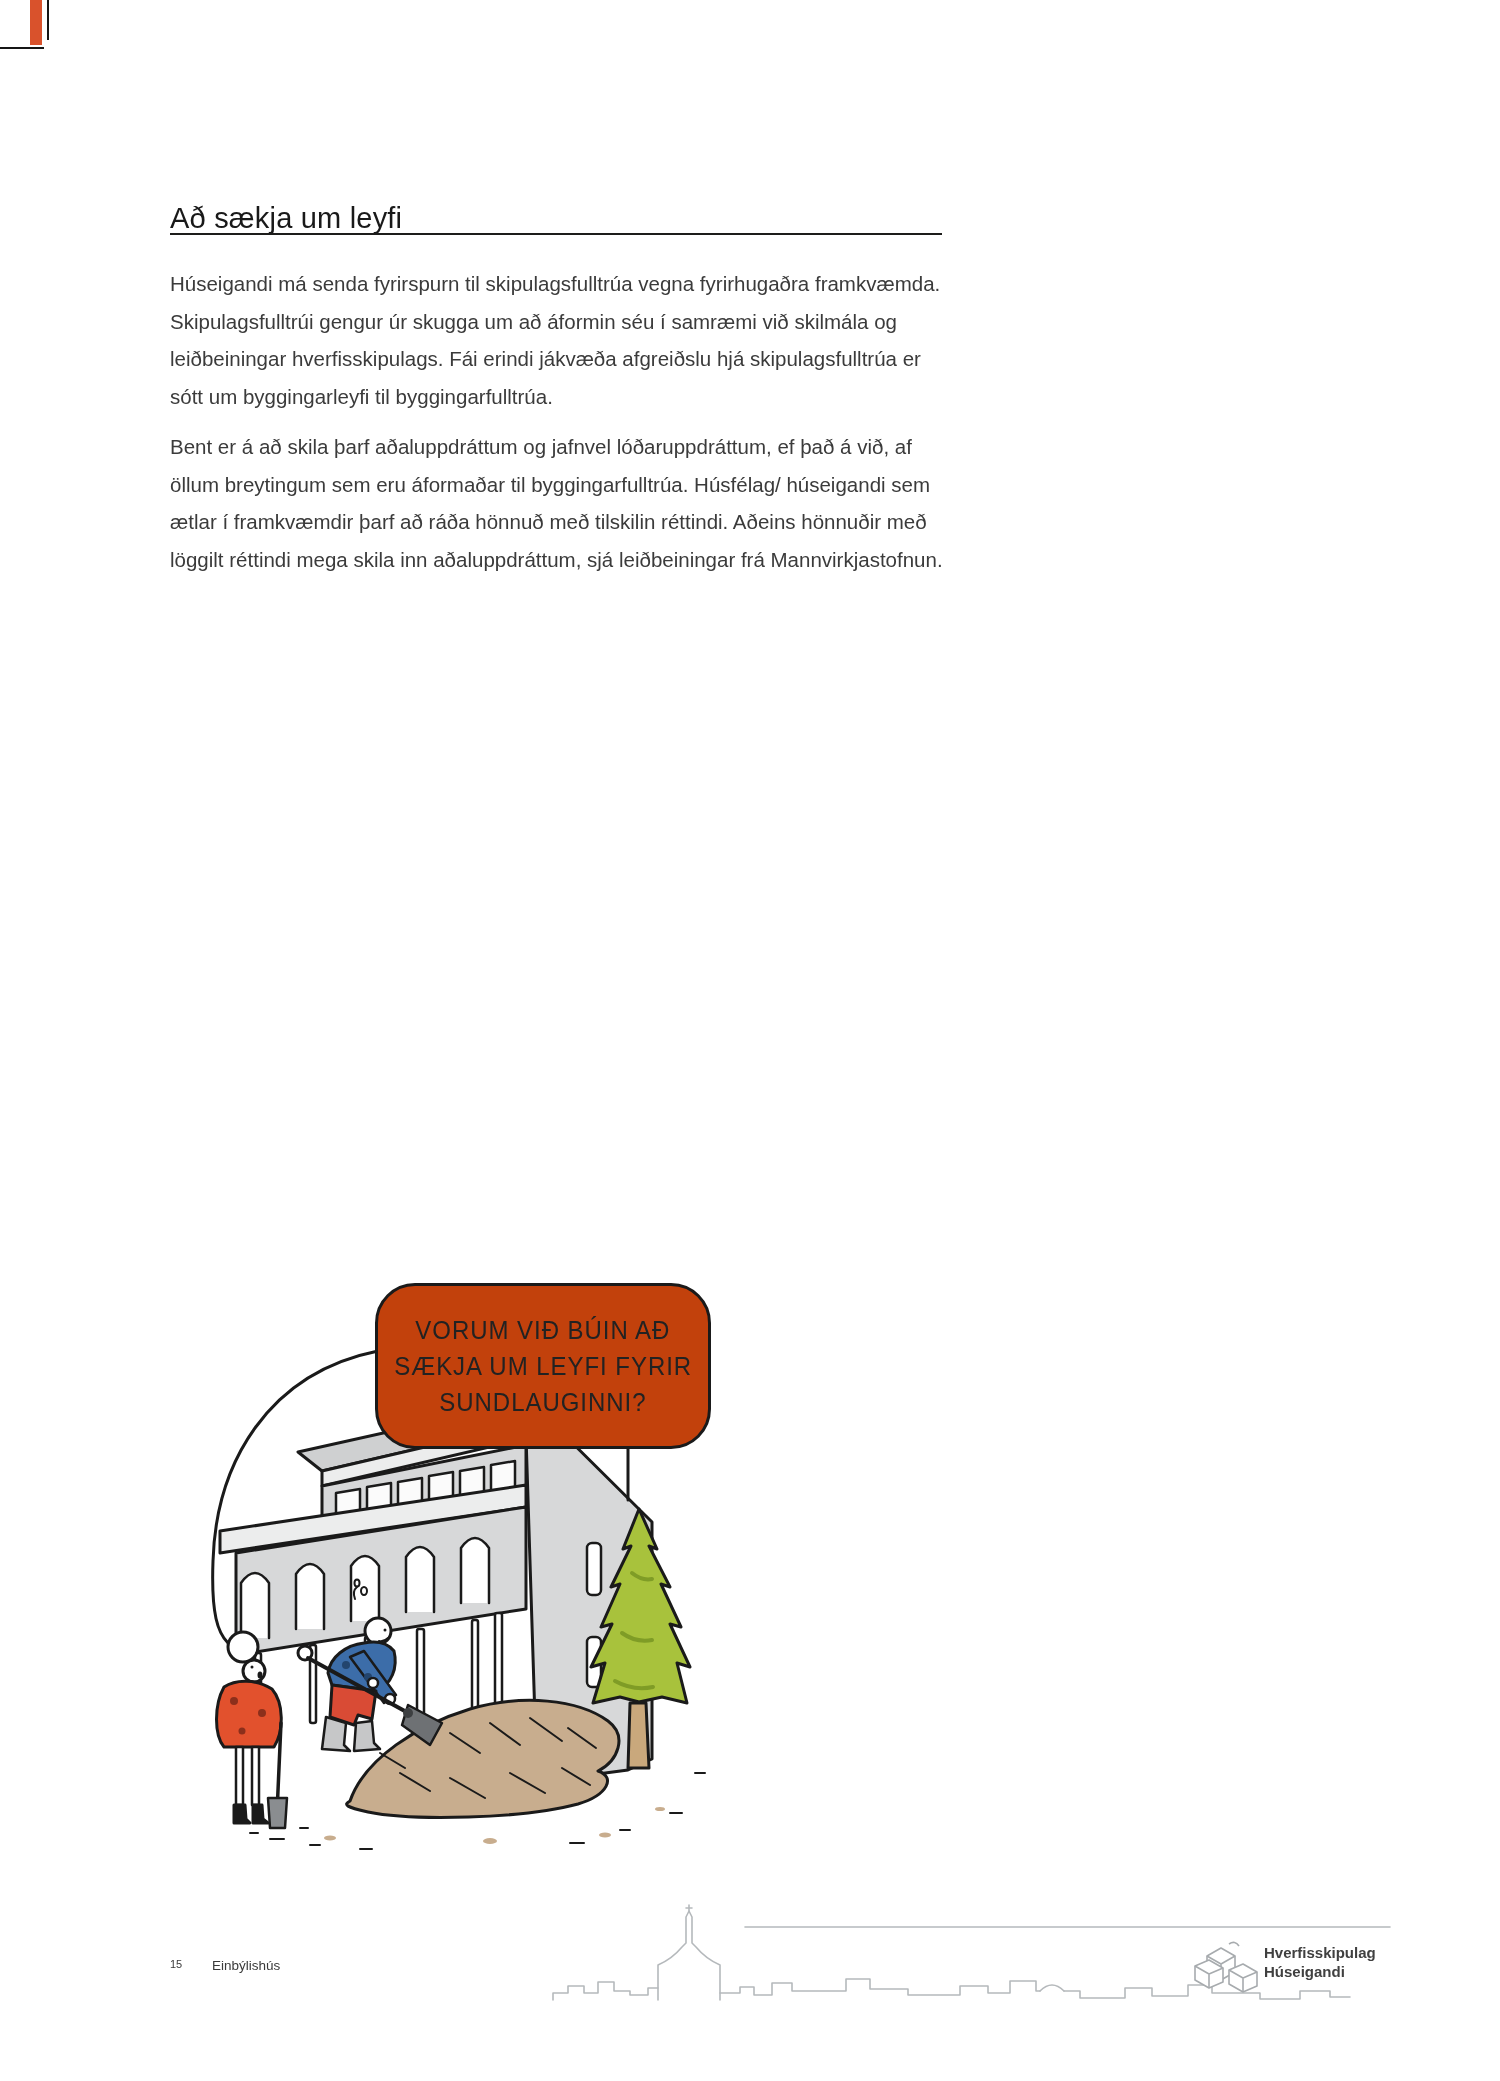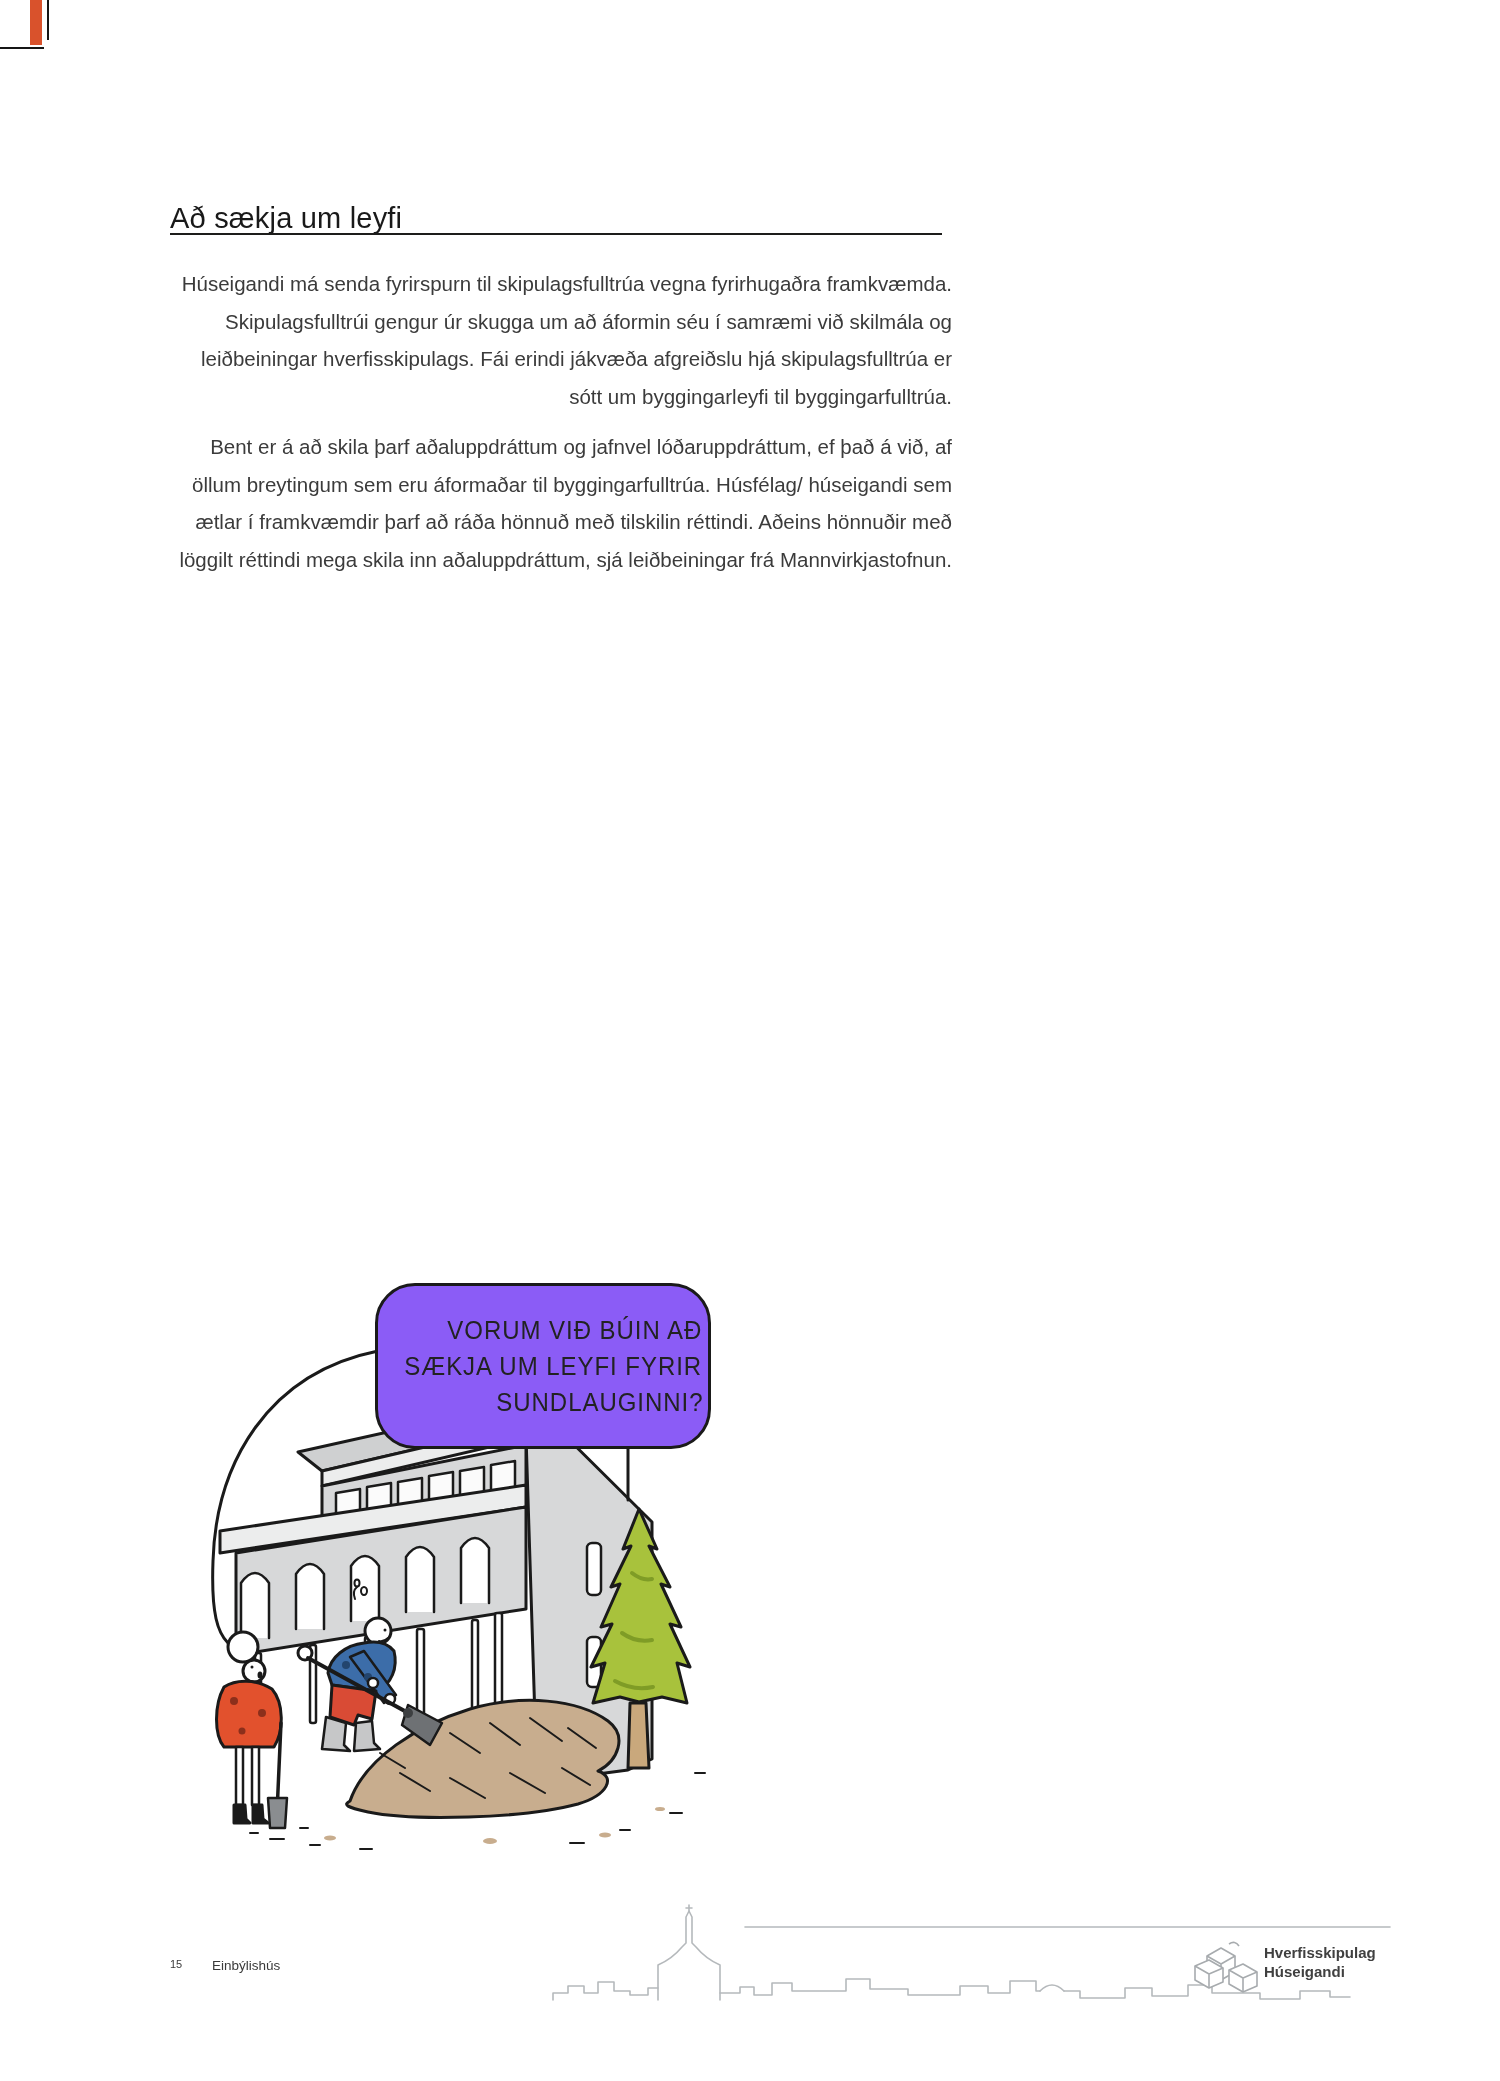--- a/index.html
+++ b/index.html
@@ -10,29 +10,29 @@
   
   .mark-orange{left:30px;top:0;width:12px;height:45px;background:#d9522c;}
   .mark-h{left:0;top:47px;width:44px;height:2px;background:#151515;}
   .mark-v{left:47px;top:0;width:2px;height:40px;background:#151515;}
 
   
   .heading{left:170px;top:183px;width:780px;font-size:29px;font-weight:normal;
            color:#191919;letter-spacing:.2px;}
   .rule{left:170px;top:233px;width:772px;height:2px;background:#1d1d1b;}
   .copy{left:170px;top:265px;width:782px;font-size:20.5px;line-height:37.5px;
-        color:#3b3b3b;text-align:right;}
+        color:#3b3b3b;}
   .copy p{margin:0 0 13px 0;}
 
   
   .cartoon{left:150px;top:1253px;z-index:1;}
-  .bubble{left:375px;top:1283px;width:330px;height:160px;background:#8b5cf6;
+  .bubble{left:375px;top:1283px;width:330px;height:160px;background:#c2410c;
           border:3.5px solid #1a1a1a;border-radius:40px;z-index:2;
           display:flex;flex-direction:column;justify-content:center;
-          align-items:flex-end;text-align:center;}
+          align-items:center;text-align:center;}
   .bubble span{display:block;font-size:25px;line-height:36px;letter-spacing:1px;
                color:#222;font-weight:500;transform:scaleX(.96);}
 
   
   .pgnum{left:170px;top:1958px;font-size:11px;color:#3a3a3a;}
   .section{left:212px;top:1958px;font-size:13.5px;color:#3a3a3a;text-align:center;}
   .skyline{left:540px;top:1903px;}
   .logo{left:1183px;top:1940px;}
   .logotext{left:1264px;top:1943px;font-size:15px;line-height:19px;
             font-weight:bold;color:#404040;}

